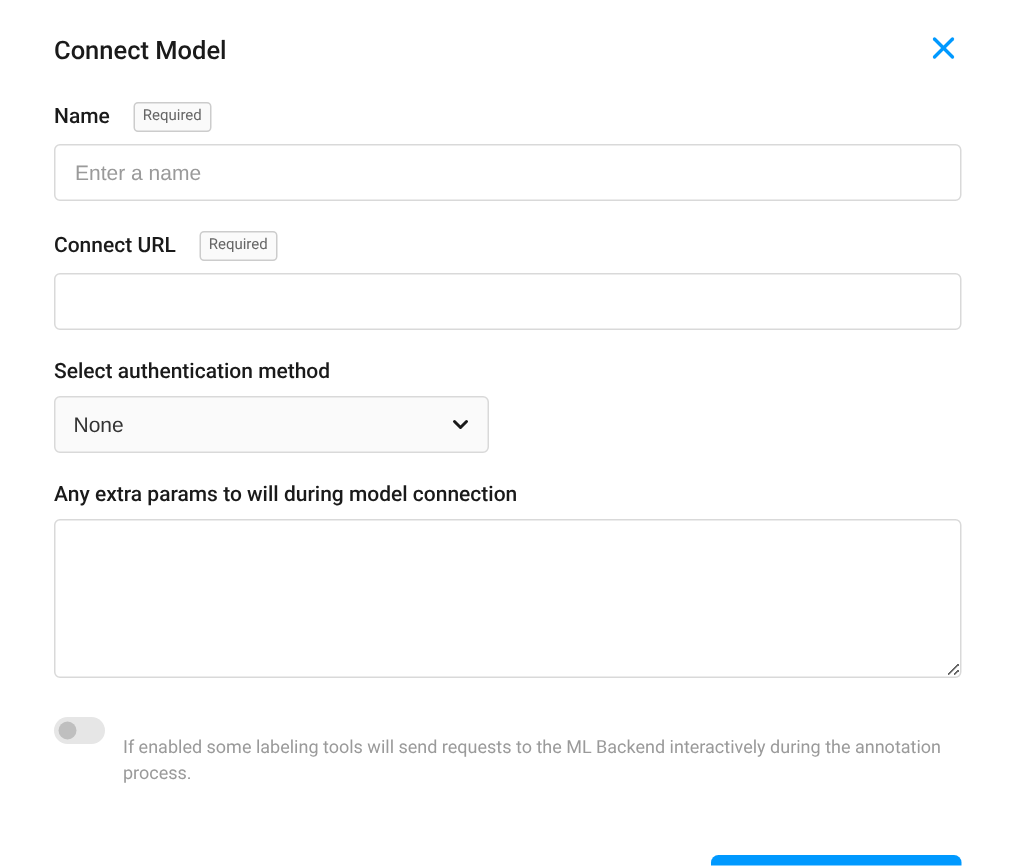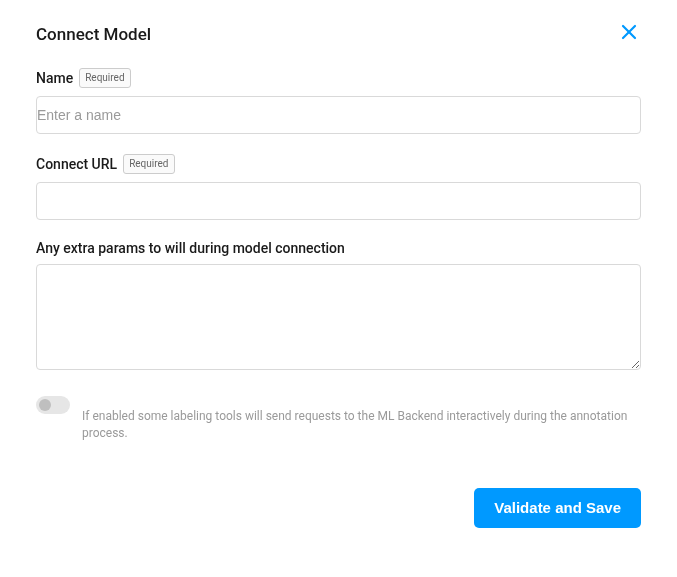--- a/index.html
+++ b/index.html
@@ -34,21 +34,21 @@
       align-items: center;
       justify-content: center;
     }
     .close-btn svg { display: block; }
     .form-group {
       margin-bottom: 20px;
     }
     .label-row {
       display: flex;
       align-items: center;
-      gap: 6px;
+      gap: 16px;
       margin-bottom: 8px;
     }
     .field-label {
       font-size: 14px;
       color: #1a1a1a;
       font-weight: 500;
     }
     .required-badge {
       font-size: 10px;
       color: #666;
@@ -56,21 +56,21 @@
       border-radius: 3px;
       padding: 3px 5px;
       line-height: 1.2;
       background: #fafafa;
     }
     .text-input {
       width: 100%;
       height: 38px;
       border: 1px solid #d9d9d9;
       border-radius: 4px;
-      padding: 0 0;
+      padding: 0 13px;
       font-size: 14px;
       color: #4d7c0f;
       background: #fff;
       outline: none;
     }
     .text-input::placeholder { color: #9a9a9a; }
     .select-wrap {
       position: relative;
       width: 290px;
     }
@@ -182,20 +182,33 @@
   </div>
 
   <div class="form-group">
     <div class="label-row">
       <span class="field-label">Connect URL</span>
       <span class="required-badge">Required</span>
     </div>
     <input type="text" class="text-input" style="">
   </div>
 
+  <div class="form-group">
+    <div class="label-row">
+      <span class="field-label">Select authentication method</span>
+    </div>
+    <div class="select-wrap">
+      <select class="select">
+        <option>None</option>
+      </select>
+      <svg class="select-chevron" width="14" height="14" viewBox="0 0 14 14">
+        <polyline points="3,5 7,9 11,5" fill="none" stroke="#1a1a1a" stroke-width="2" stroke-linecap="round" stroke-linejoin="round"></polyline>
+      </svg>
+    </div>
+  </div>
 
   <div class="form-group">
     <div class="label-row">
       <span class="field-label">Any extra params to will during model connection</span>
     </div>
     <textarea class="textarea" style=""></textarea>
   </div>
 
   <div class="toggle-row">
     <div class="toggle">

